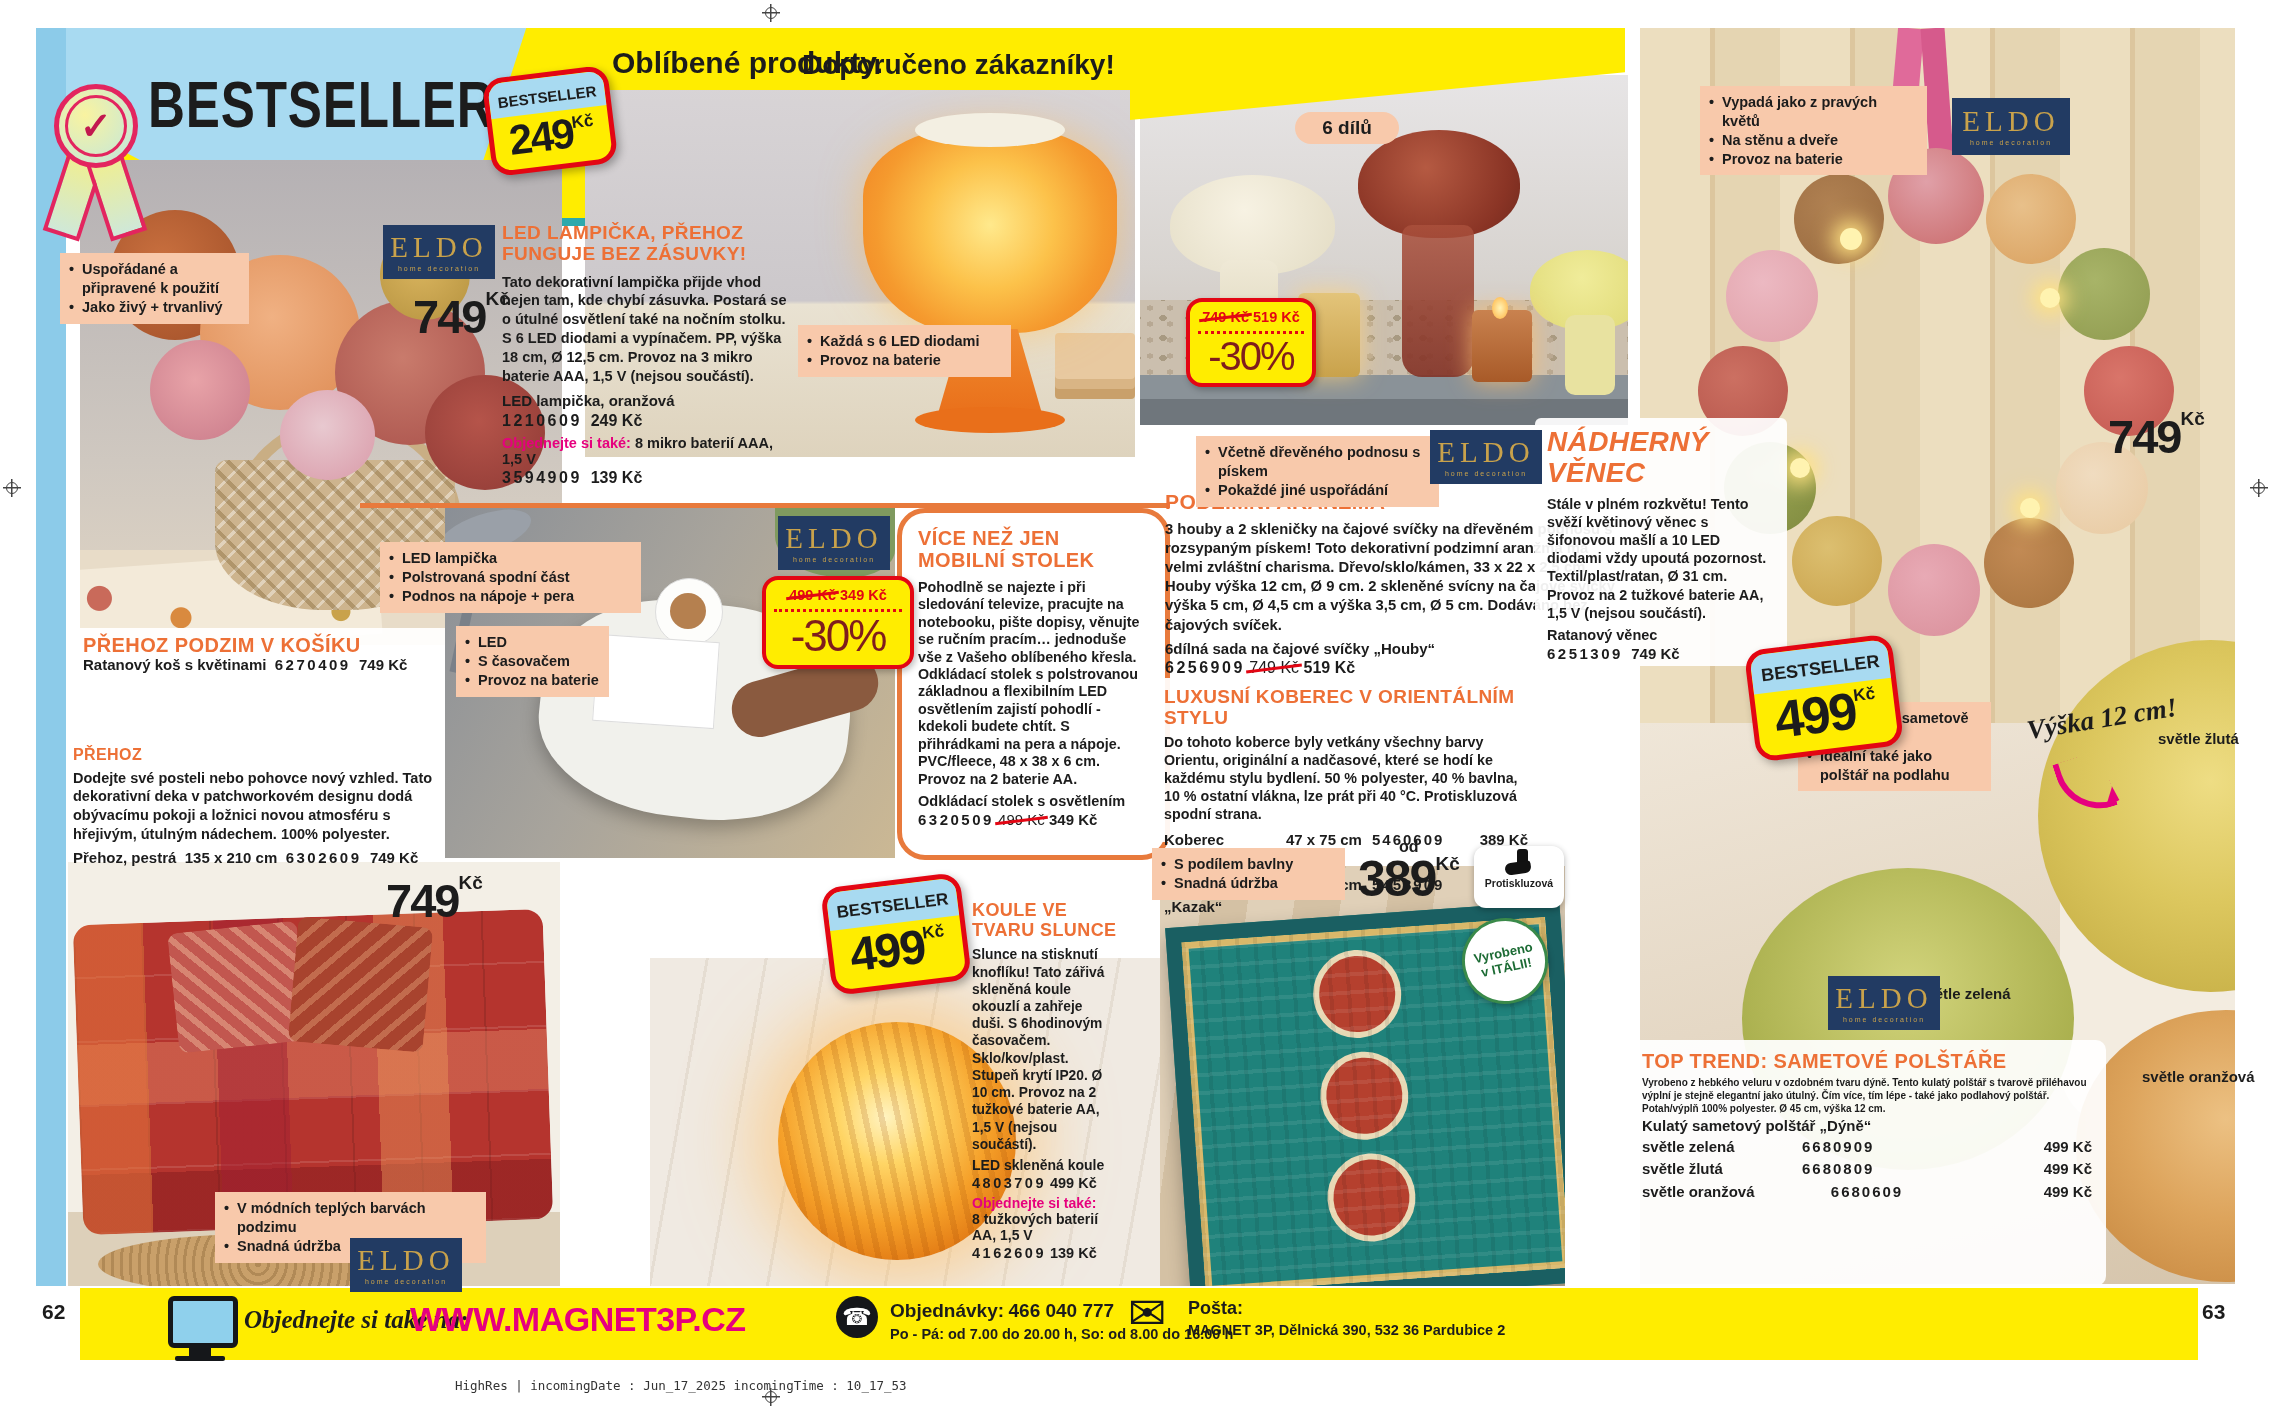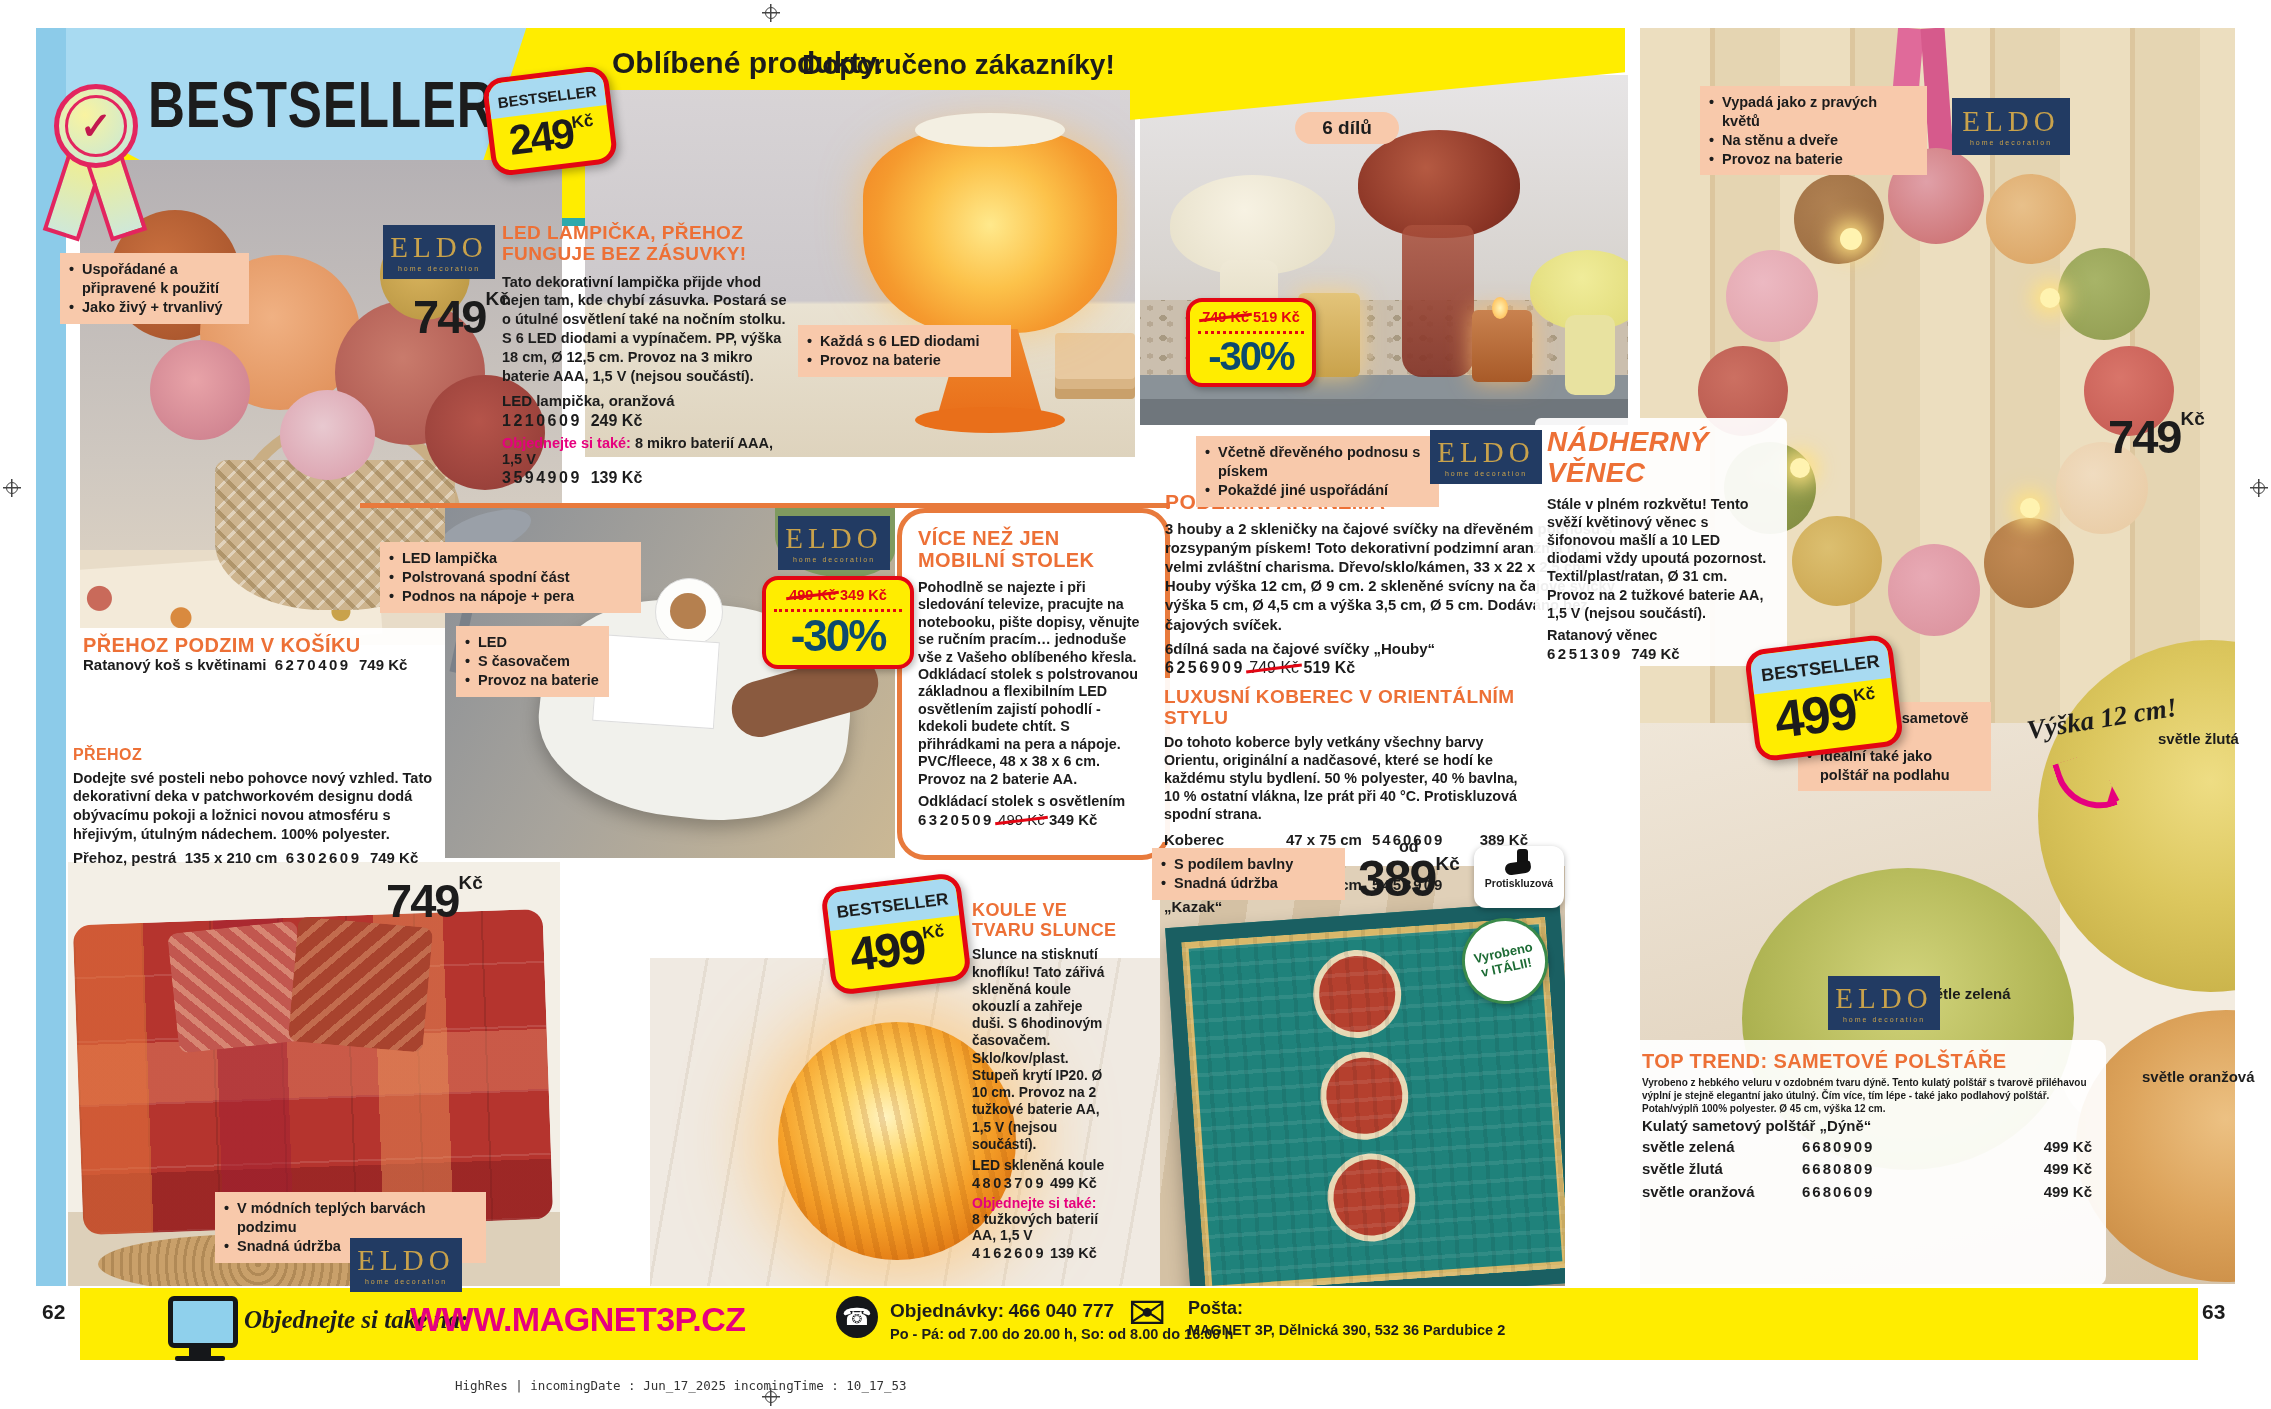--- a/index.html
+++ b/index.html
@@ -25,21 +25,21 @@
   
   .bestbadge{position:absolute;border:5px solid #e30613;border-radius:20px;overflow:hidden;background:#ffed00;
              box-shadow:3px 4px 8px rgba(0,0,0,.3);z-index:6;text-align:center;}
   .bestbadge .top{background:#a8daf1;font-weight:800;padding:11px 4px 7px;}
   .bestbadge .num{font-weight:900;letter-spacing:-2px;line-height:.95;}
   .bestbadge .cur{font-weight:800;vertical-align:top;font-size:17px;}
   
   .discbadge{position:absolute;border:4px solid #e30613;border-radius:16px;background:#ffed00;padding:7px 8px 5px;
              text-align:center;z-index:6;box-shadow:2px 3px 6px rgba(0,0,0,.25);}
   .discbadge .line1{font-size:14.5px;font-weight:800;white-space:nowrap;border-bottom:3px dotted #e30613;padding-bottom:6px;}
-  .discbadge .pct{font-weight:700;color:#0c4a6e;letter-spacing:-2px;line-height:1.1;}
+  .discbadge .pct{font-weight:400;color:#7f1d1d;letter-spacing:-2px;line-height:1.1;}
   
   .eldo{position:absolute;width:112px;height:54px;background:#223b63;color:#c9a24b;text-align:center;z-index:5;
         display:flex;flex-direction:column;justify-content:center;}
   .eldo .nm{font-family:"Liberation Serif",serif;font-size:29px;letter-spacing:5px;line-height:1;font-weight:400;}
   .eldo .tg{font-size:7px;letter-spacing:2px;margin-top:3px;}
   
   .bigprice{position:absolute;font-weight:900;font-size:47px;letter-spacing:-2px;z-index:5;}
   .bigprice sup{font-size:19px;vertical-align:28px;letter-spacing:0;}
   
   .reg{position:absolute;width:18px;height:18px;z-index:9;
@@ -432,21 +432,21 @@
     <p class="body-txt" style="font-size:10px;line-height:1.28;margin:5px 0 1px;">Vyrobeno z hebkého veluru v ozdobném tvaru dýně. Tento kulatý polštář s tvarově přiléhavou výplní je stejně elegantní jako útulný. Čím více, tím lépe - také jako podlahový polštář. Potah/výplň 100% polyester. Ø 45 cm, výška 12 cm.</p>
     <div class="item-line" style="font-size:15px;margin-bottom:2px;">Kulatý sametový polštář „Dýně“</div>
     <div class="rowgrid" style="grid-template-columns:160px 130px auto;">
       <span>světle zelená</span>
       <span class="code" style="letter-spacing:2px;">6680909</span>
       <span class="price-b" style="text-align:right;">499 Kč</span>
       <span>světle žlutá</span>
       <span class="code" style="letter-spacing:2px;">6680809</span>
       <span class="price-b" style="text-align:right;">499 Kč</span>
       <span>světle oranžová</span>
-      <span class="code" style="letter-spacing:2px;">6680609</span>
+      <span class="code" style="letter-spacing:2px;text-align:center;">6680609</span>
       <span class="price-b" style="text-align:right;">499 Kč</span>
     </div>
   </div>
 
   <div id="footer"></div>
   <div class="abs" style="left:42px;top:1300px;font-size:21px;font-weight:800;z-index:5;">62</div>
   <div class="abs" style="left:2202px;top:1300px;font-size:21px;font-weight:800;z-index:5;">63</div>
   <div class="monitor"></div>
   <div class="abs" style="left:244px;top:1306px;font-family:'Liberation Serif',serif;font-style:italic;font-weight:800;font-size:25px;z-index:5;">Objednejte si také na:</div>
   <div class="abs" style="left:410px;top:1300px;font-size:34px;font-weight:900;color:#e6007e;z-index:5;letter-spacing:-.5px;">WWW.MAGNET3P.CZ</div>

